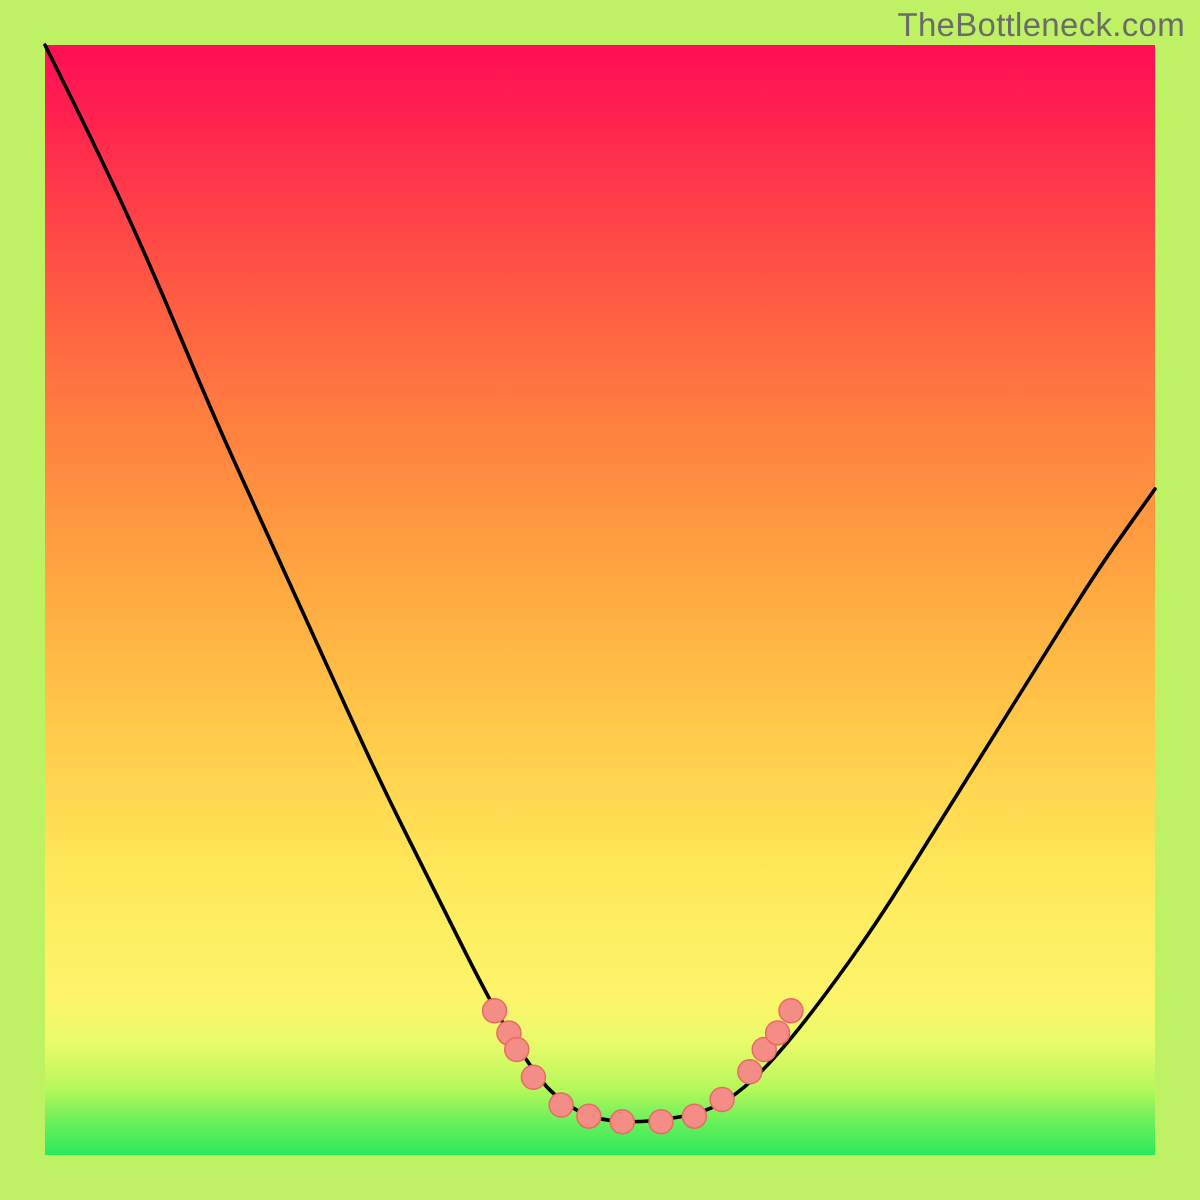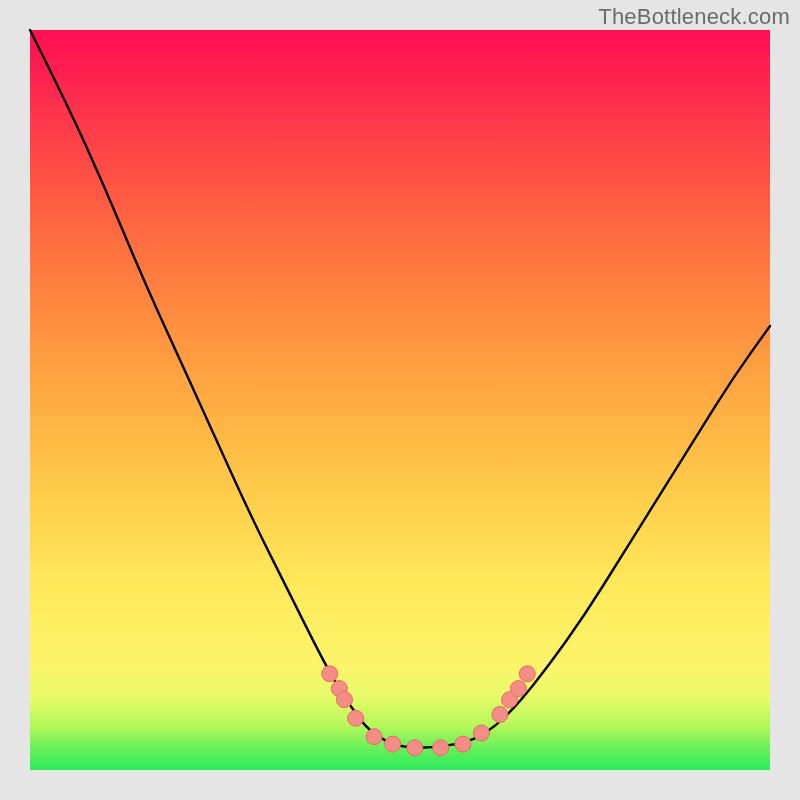--- a/index.html
+++ b/index.html
@@ -8,21 +8,21 @@
     width: 800px;
     height: 800px;
     overflow: hidden;
     background: #000;
     font-family: Arial, Helvetica, sans-serif;
   }
   .frame {
     position: relative;
     width: 800px;
     height: 800px;
-    background: #e5e5e5;
+    background: #bef264;
   }
   .plot-area {
     position: absolute;
     left: 30px;
     top: 30px;
     width: 740px;
     height: 740px;
     
     background: linear-gradient(
       to top,

